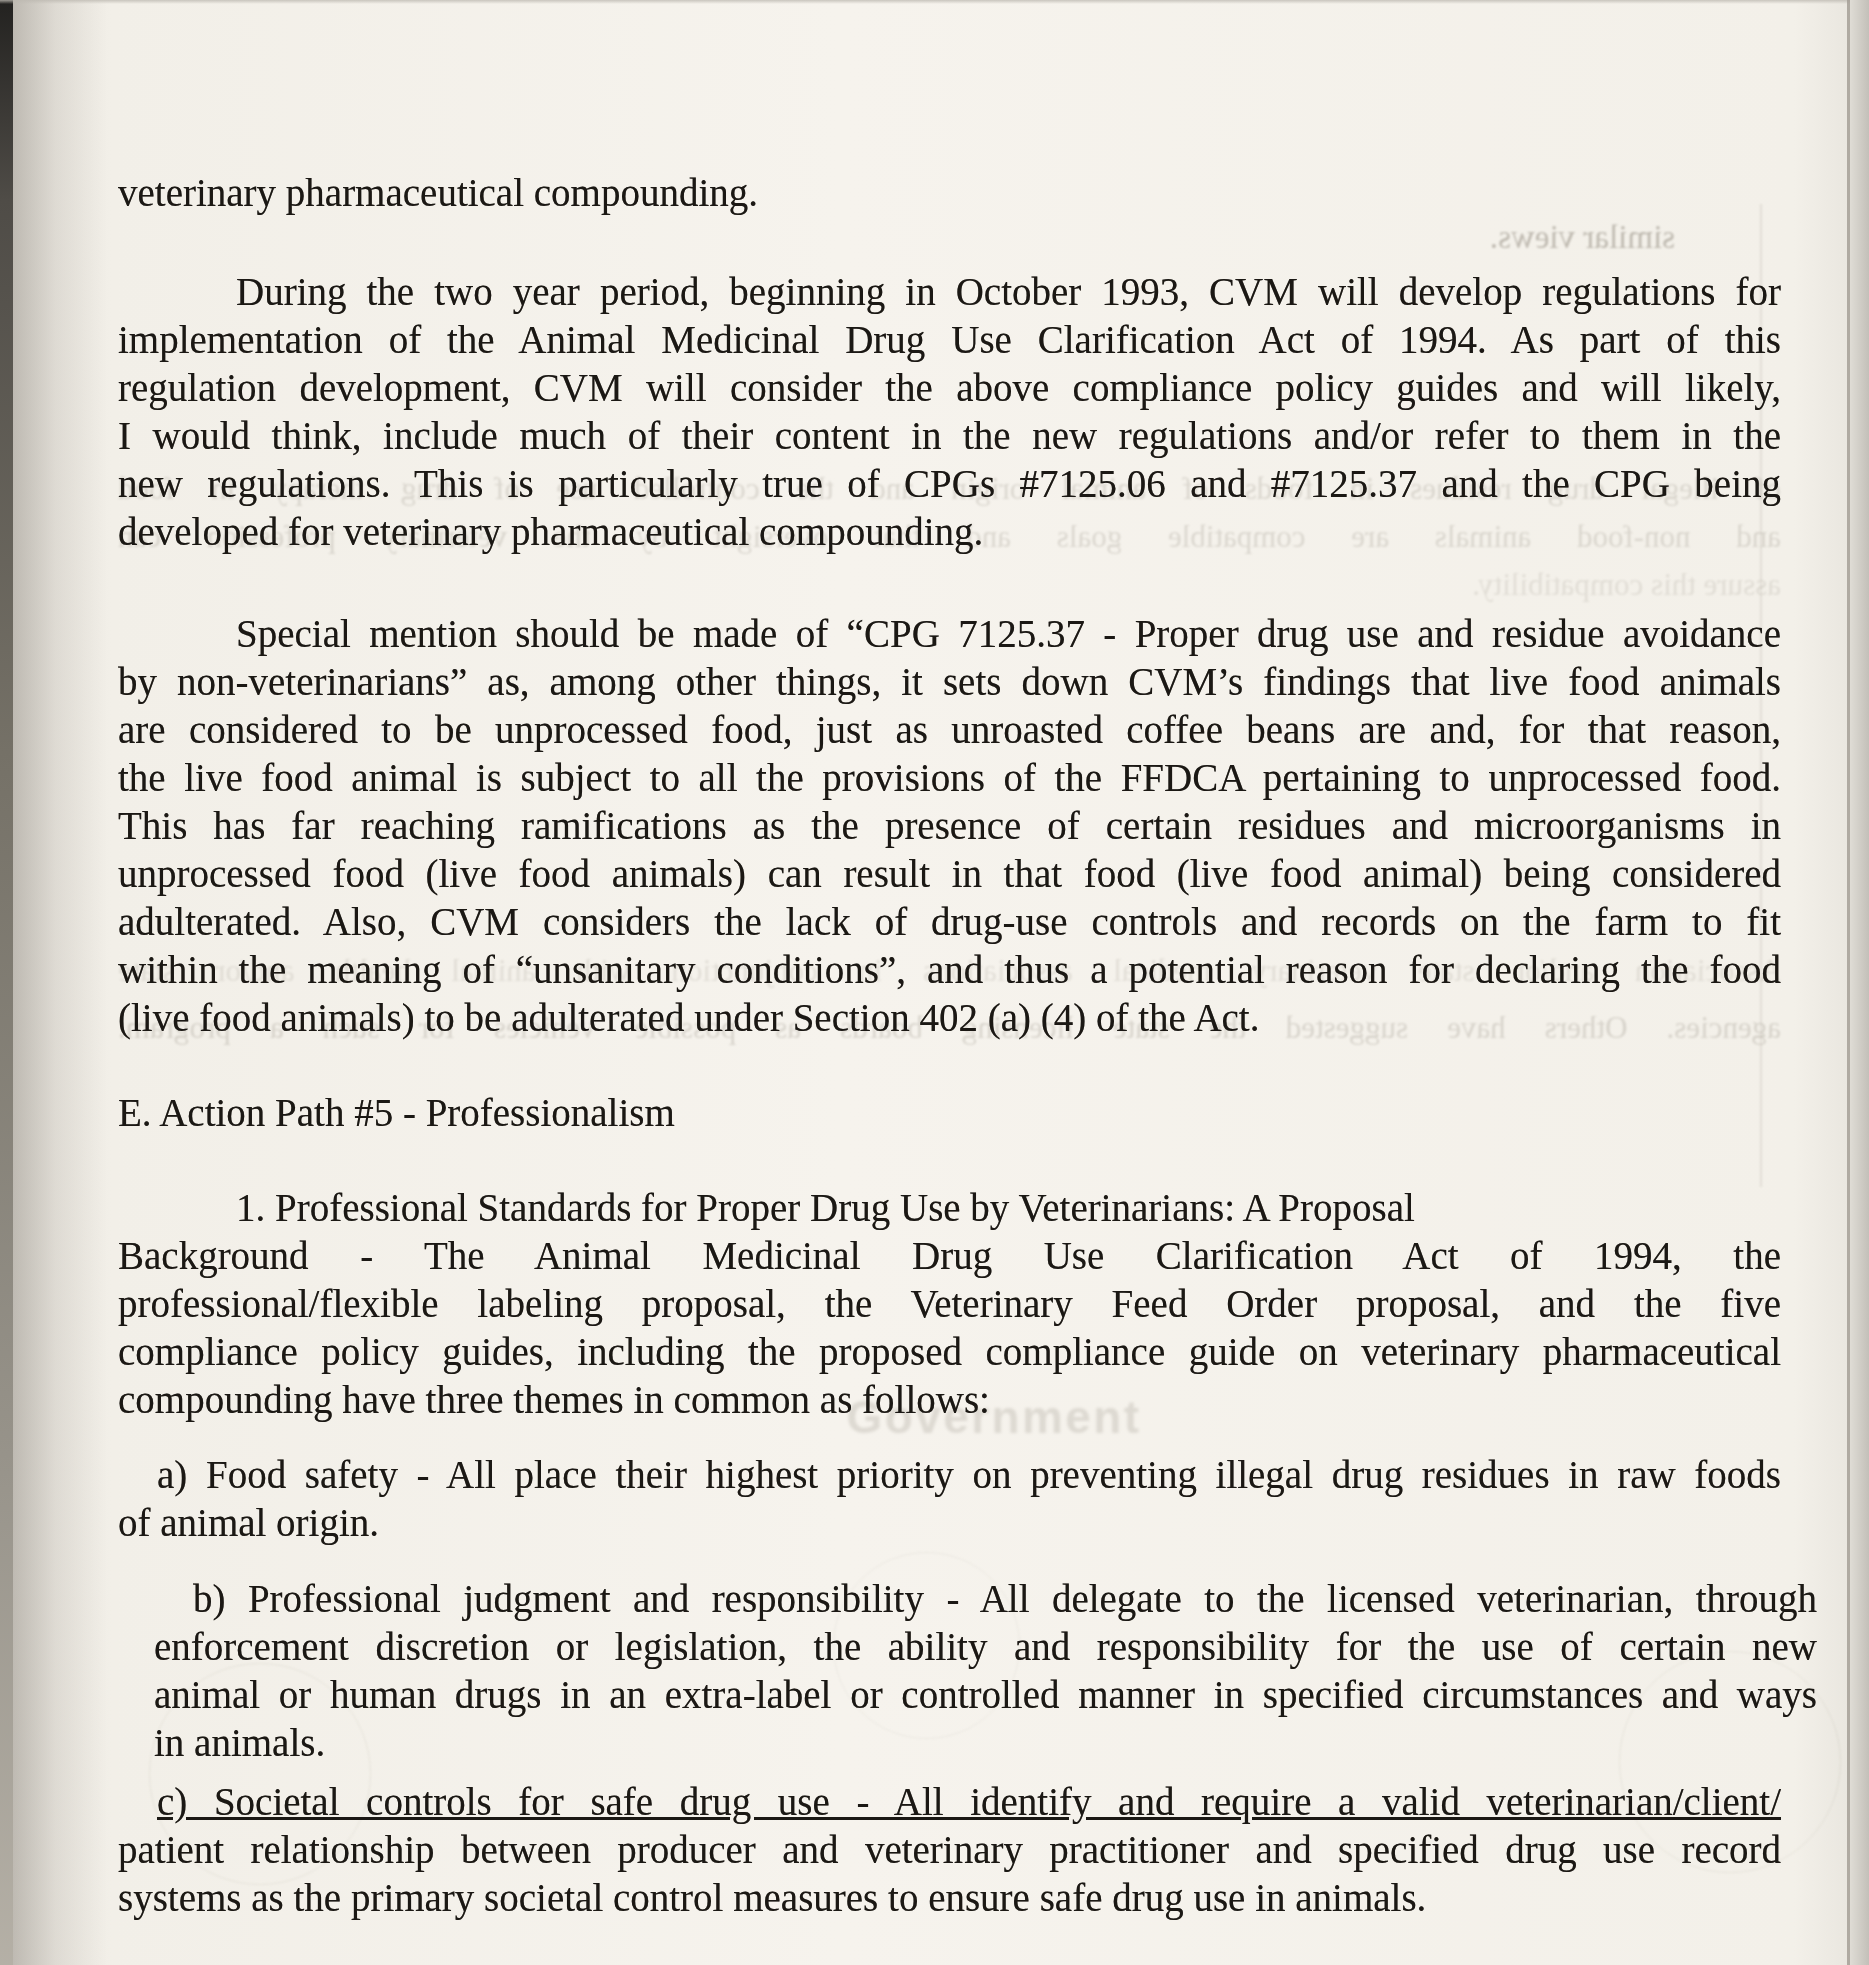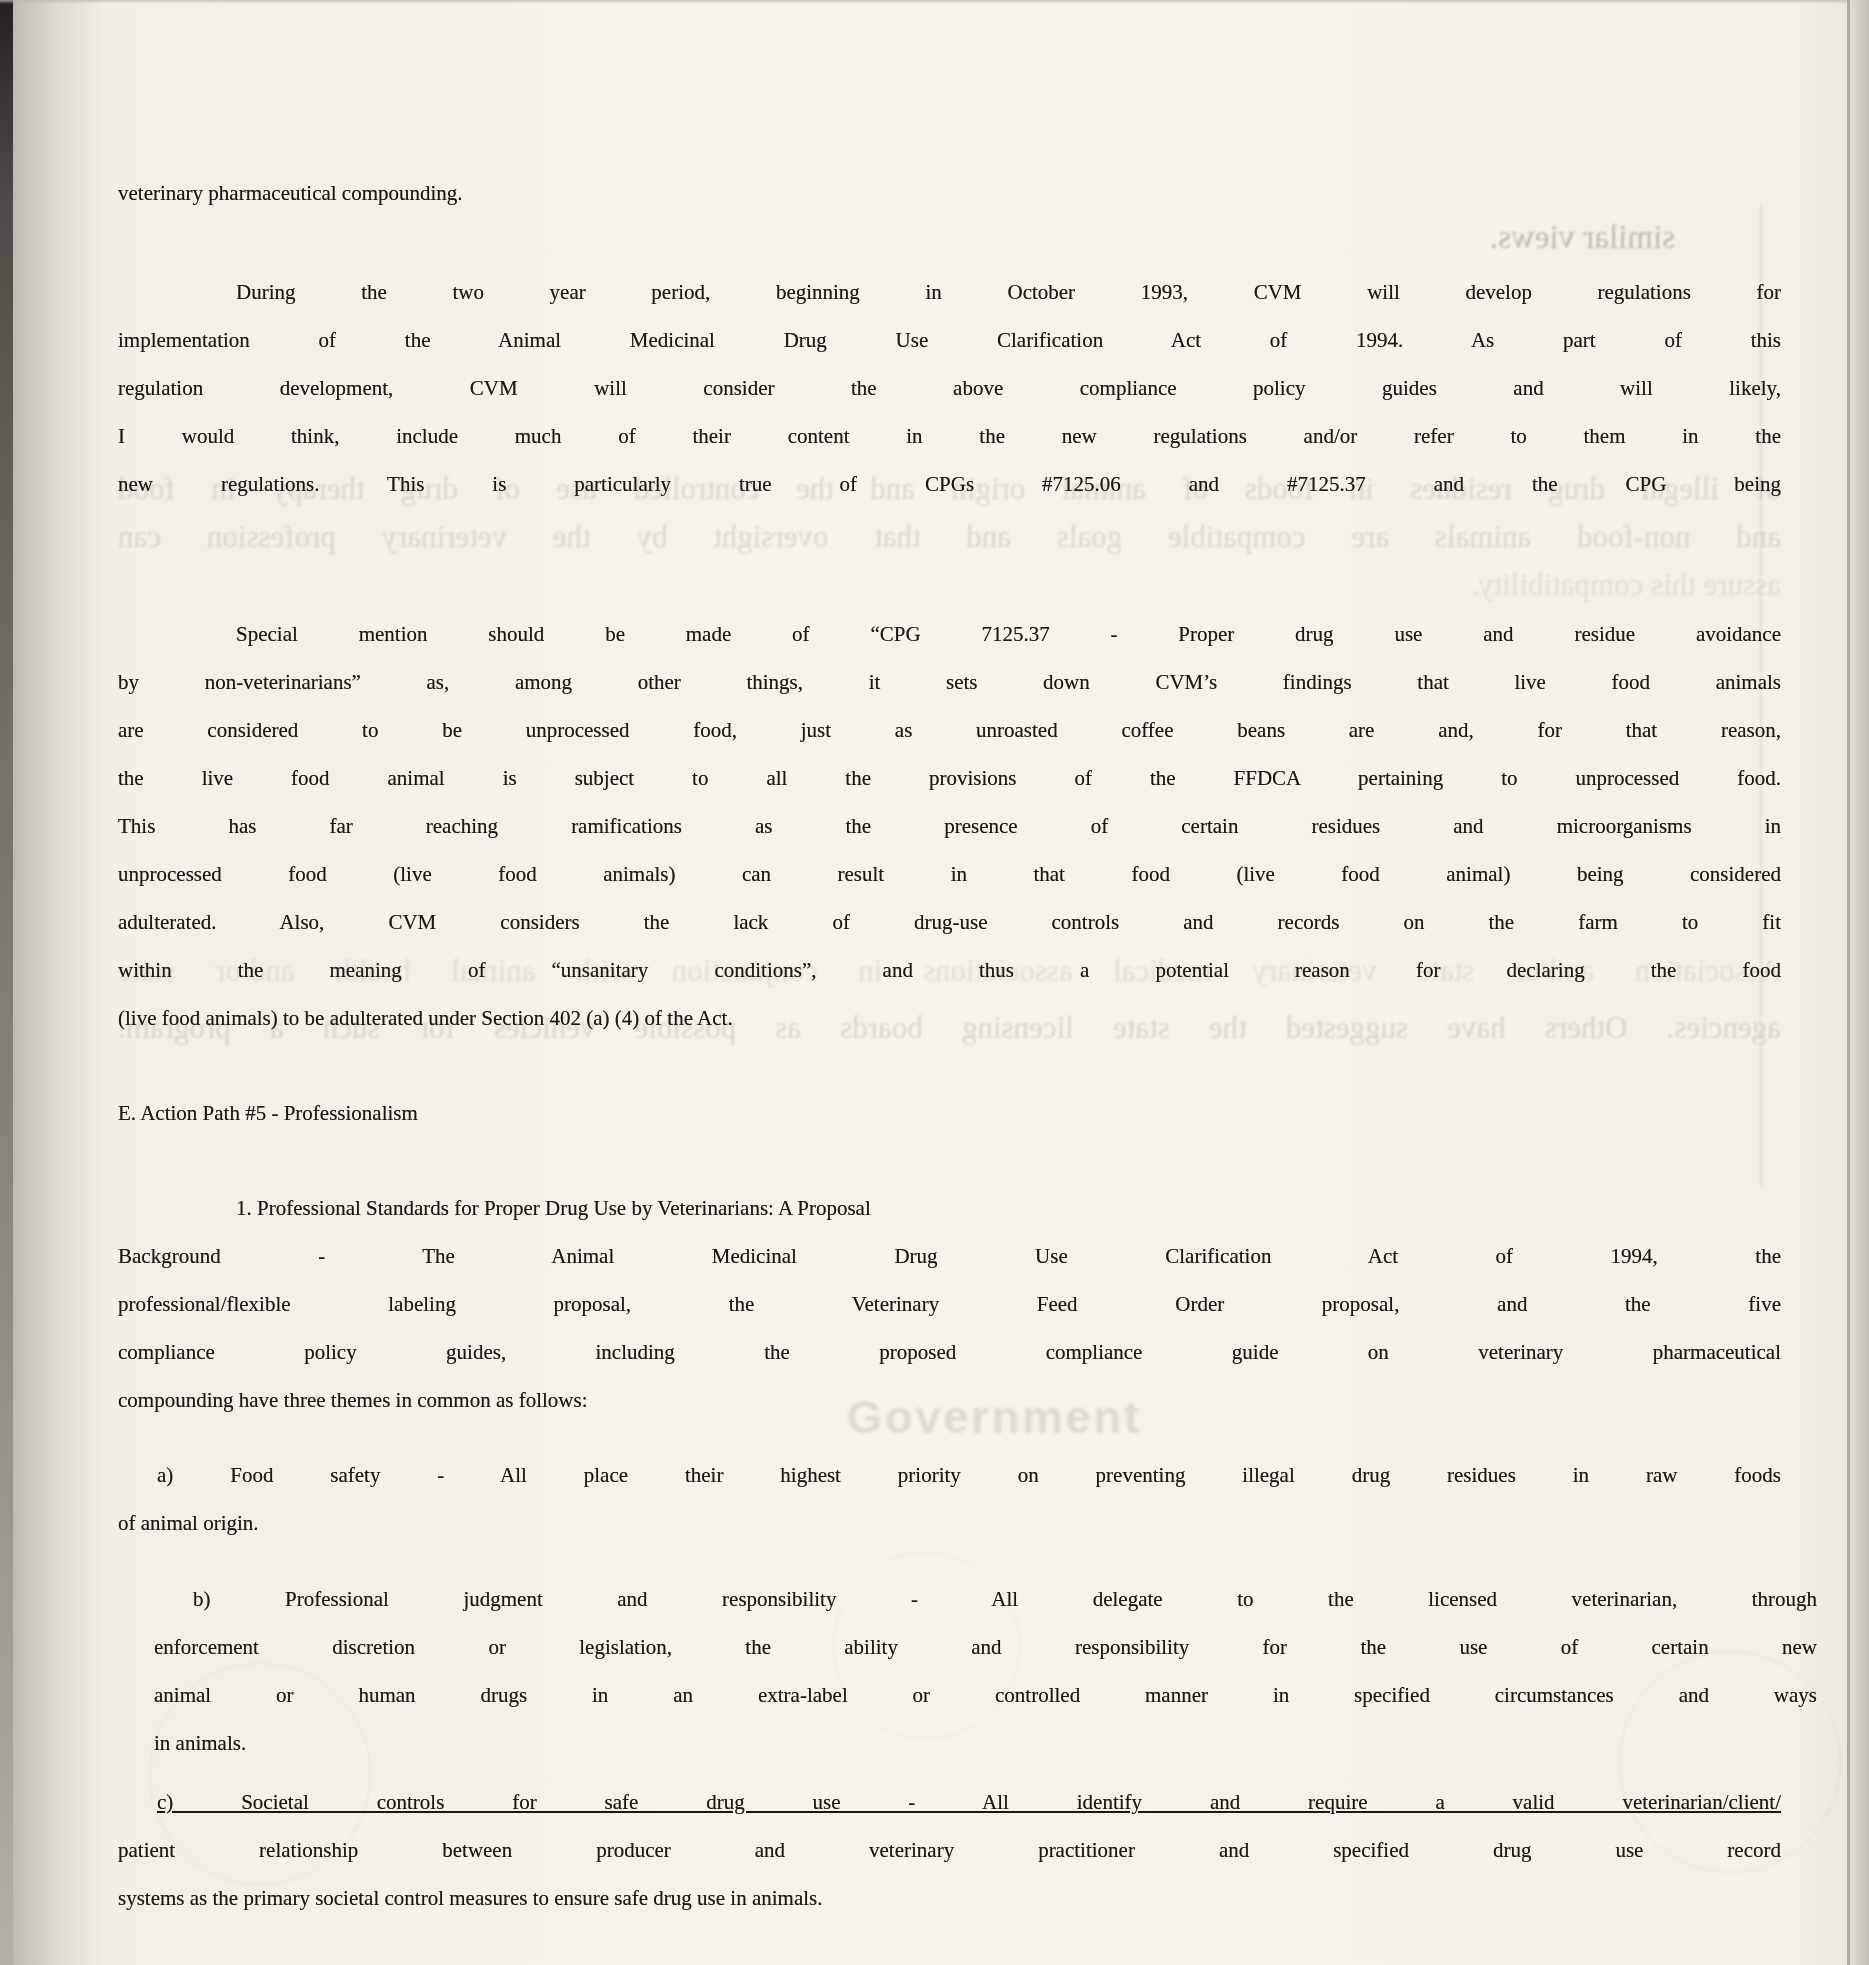--- a/index.html
+++ b/index.html
@@ -2,21 +2,21 @@
 <html style="font-size:6.3px"><head>
 <meta charset="utf-8">
 <style>
   html,body { margin:0; padding:0; background:#6e6b66; }
   .page {
     position:relative; width:1869px; height:2508px; overflow:hidden;
     background:linear-gradient(90deg,#e9e5de 0%,#f2efe8 6%,#f6f3ed 45%,#f3f0e9 96%,#e6e3dc 100%);
     font-family:"Liberation Serif", serif; color:#1b1814;
   }
   .block { position:absolute; left:118px; width:1663px; }
-  .line  { height:48px; line-height:48px; font-size:21px; text-shadow:0 0 0.4px rgba(25,22,17,0.55); }
+  .line  { height:48px; line-height:48px; font-size:39px; text-shadow:0 0 0.4px rgba(25,22,17,0.55); }
   .just  { text-align:justify; text-align-last:justify; }
   .plain { text-align:left; text-align-last:left; }
 
   
   .edge-left-dark {
     position:absolute; left:0; top:0; width:13.4px; height:100%;
     background:linear-gradient(180deg,#232220 0%,#4f4c47 8%,#757167 30%,#97938a 58%,#bdb8ae 84%,#d9d5cb 100%);
   }
   .edge-left-grad {
     position:absolute; left:13.4px; top:0; width:94px; height:100%;
@@ -60,20 +60,21 @@
   <div>
       <div class="block" style="top: 169px;">
         <div class="line plain">veterinary pharmaceutical compounding.</div>
       </div>
       <div class="block" style="top: 268px;">
         <div class="line just" style="text-indent: 118px;">During the two year period, beginning in October 1993, CVM will develop regulations for</div>
         <div class="line just">implementation of the Animal Medicinal Drug Use Clarification Act of 1994.  As part of this</div>
         <div class="line just">regulation development, CVM will consider the above compliance policy guides and will likely,</div>
         <div class="line just">I would think,  include much of their content in the new regulations and/or refer to them in the</div>
         <div class="line just">new regulations.  This is particularly true of CPGs #7125.06 and #7125.37 and the CPG being</div>
+        <div class="line plain">developed for veterinary pharmaceutical compounding.</div>
       </div>
       <div class="block" style="top: 610px;">
         <div class="line just" style="text-indent: 118px;">Special mention should be made of “CPG 7125.37 - Proper drug use and residue avoidance</div>
         <div class="line just">by non-veterinarians” as, among other things,  it sets down CVM’s findings that live food animals</div>
         <div class="line just">are considered to be unprocessed food, just as unroasted coffee beans are  and, for that reason,</div>
         <div class="line just">the live food animal is subject to all the provisions of the FFDCA pertaining to unprocessed food.</div>
         <div class="line just">This has far reaching ramifications as the presence of certain residues and microorganisms in</div>
         <div class="line just">unprocessed food (live food animals) can result in that food (live food animal) being considered</div>
         <div class="line just">adulterated.  Also, CVM considers the lack of drug-use controls and records on the farm to fit</div>
         <div class="line just">within the meaning of “unsanitary conditions”, and thus a potential reason for declaring the food</div>

